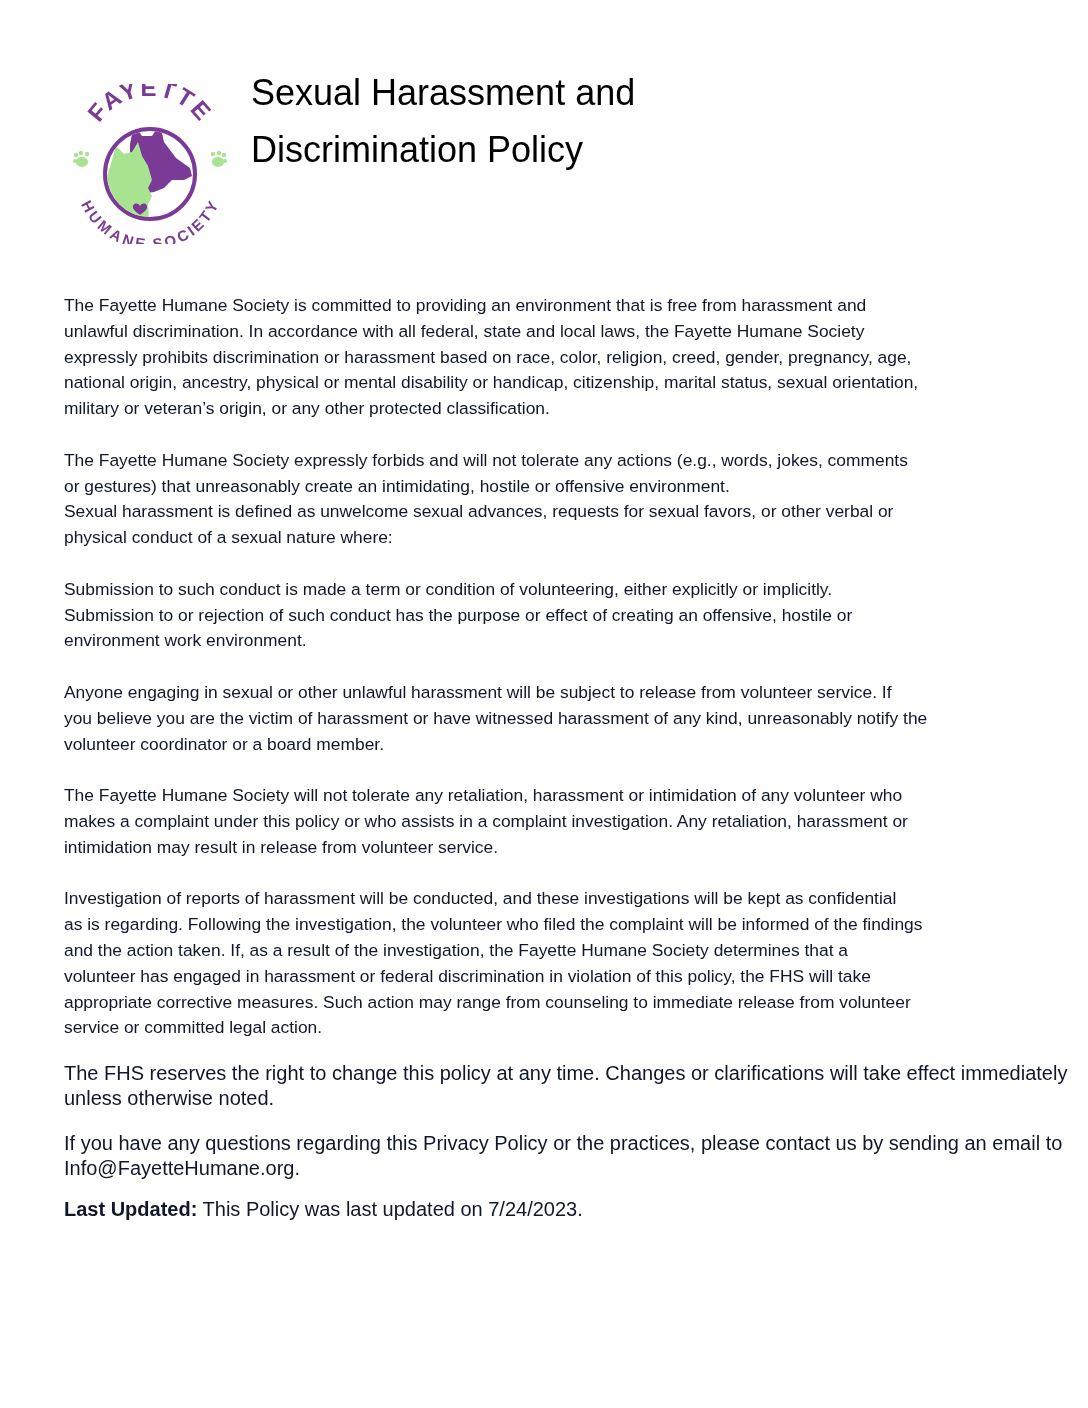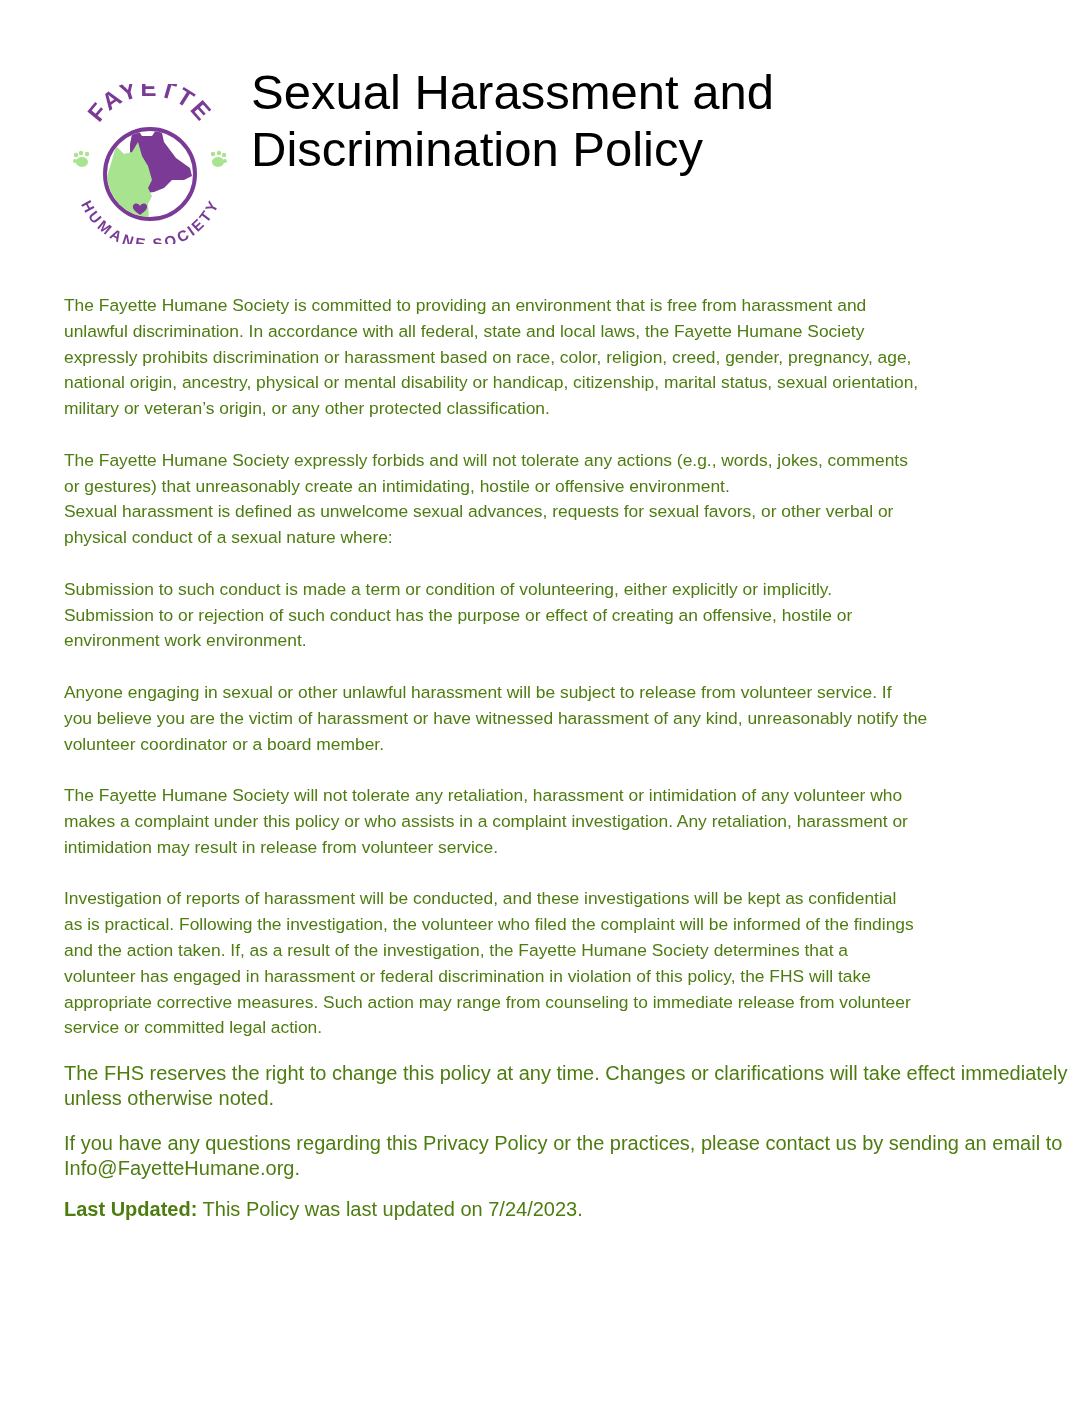--- a/index.html
+++ b/index.html
@@ -22,35 +22,35 @@
       width: 164px;
       height: 160px;
     }
     .title {
       position: absolute;
       left: 251px;
       top: 64px;
       margin: 0;
       font-family: "Liberation Sans", sans-serif;
       font-weight: normal;
-      font-size: 49px;
+      font-size: 36px;
       line-height: 57px;
       color: #000000;
     }
     .body-text {
       position: absolute;
       left: 64px;
       top: 293px;
       width: 975px;
     }
     .para {
       margin: 0;
       font-size: 17.4px;
       line-height: 25.8px;
-      color: #4d7c0f;
+      color: #0f172a;
     }
     .line { display: block; white-space: nowrap; }
     .gap { height: 25.8px; }
     .small {
       font-size: 20px;
       line-height: 25px;
     }
     .gap-small { height: 20px; }
     .gap-small2 { height: 16px; }
     .bold { font-weight: bold; }
@@ -144,21 +144,21 @@
 
   <p class="para">
     <span class="line">The Fayette Humane Society will not tolerate any retaliation, harassment or intimidation of any volunteer who</span>
     <span class="line">makes a complaint under this policy or who assists in a complaint investigation. Any retaliation, harassment or</span>
     <span class="line">intimidation may result in release from volunteer service.</span>
   </p>
   <div class="gap"></div>
 
   <p class="para">
     <span class="line">Investigation of reports of harassment will be conducted, and these investigations will be kept as confidential</span>
-    <span class="line">as is practical. Following the investigation, the volunteer who filed the complaint will be informed of the findings</span>
+    <span class="line">as is regarding. Following the investigation, the volunteer who filed the complaint will be informed of the findings</span>
     <span class="line">and the action taken. If, as a result of the investigation, the Fayette Humane Society determines that a</span>
     <span class="line">volunteer has engaged in harassment or federal discrimination in violation of this policy, the FHS will take</span>
     <span class="line">appropriate corrective measures. Such action may range from counseling to immediate release from volunteer</span>
     <span class="line">service or committed legal action.</span>
   </p>
   <div class="gap-small"></div>
 
   <p class="para small">
     <span class="line">The FHS reserves the right to change this policy at any time.  Changes or clarifications will take effect immediately</span>
     <span class="line">unless otherwise noted.</span>

